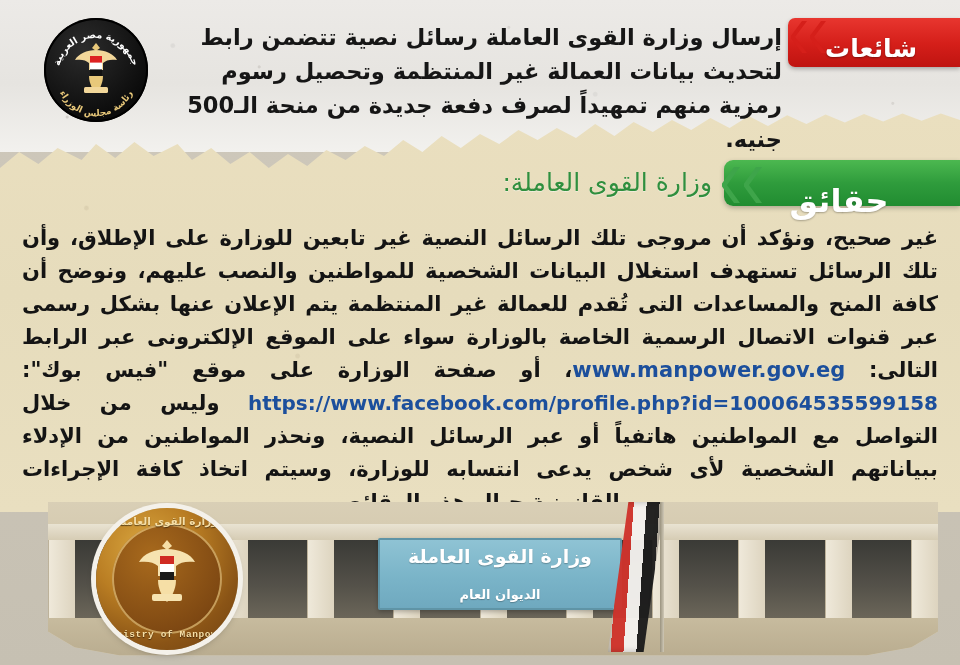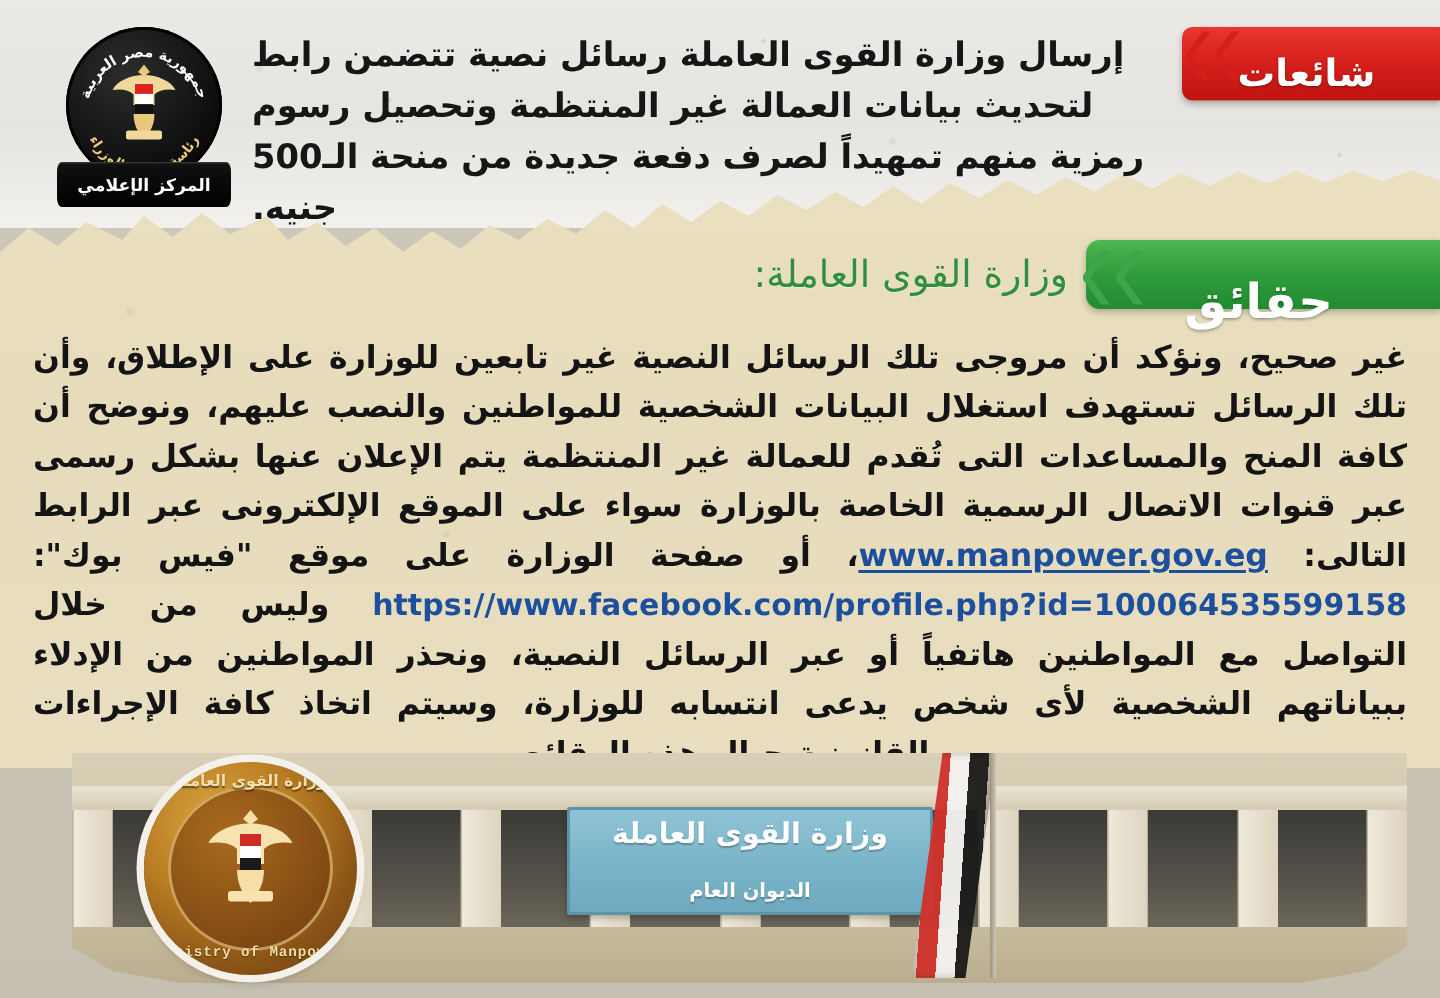--- a/index.html
+++ b/index.html
@@ -106,21 +106,21 @@
     text-shadow:0 1px 2px rgba(0,0,0,.35);
   }
   .chev-red{
     position:absolute;right:132px;top:20px;display:flex;gap:1px;
   }
   .chev-red svg{display:block;}
 
   
   .rumor-text{
     position:absolute;right:178px;left:168px;top:20px;
-    text-align:left;direction:rtl;
+    text-align:right;direction:rtl;
     color:#161616;font-size:22.5px;font-weight:bold;line-height:34px;
     letter-spacing:-.2px;
   }
 
   
   .facts-badge{
     position:absolute;right:0;top:160px;height:46px;min-width:190px;
     background:linear-gradient(180deg,#4cb850 0%,#2f9c3c 50%,#218c31 100%);
     border-radius:9px 0 0 9px;
     display:flex;align-items:center;justify-content:center;
@@ -141,21 +141,21 @@
     text-shadow:0 1px 0 rgba(255,255,255,.4);
   }
 
   
   .facts-body{
     position:absolute;right:22px;left:22px;top:222px;
     direction:rtl;text-align:justify;text-align-last:center;
     color:#141414;font-size:21px;font-weight:bold;line-height:33px;
   }
   .facts-body .u1{
-    color:#1c4f9c;text-decoration:underline;text-decoration-thickness:2px;
+    color:#1c4f9c;text-decoration-thickness:2px;
     text-underline-offset:3px;direction:ltr;unicode-bidi:embed;
     display:inline-block;
   }
   .facts-body .u2{
     color:#1c4f9c;text-decoration-thickness:2px;
     text-underline-offset:3px;direction:ltr;unicode-bidi:embed;
     display:inline-block;font-size:20px;
   }
 
   
@@ -278,23 +278,20 @@
     </svg>
     <svg class="cab-eagle" viewBox="0 0 46 56">
       <path d="M23 3 L27 8 L23 11 L19 8 Z" fill="#e8c87a"></path>
       <path d="M23 10 C14 10 5 14 2 20 C8 19 13 20 16 23 L16 30 L30 30 L30 23 C33 20 38 19 44 20 C41 14 32 10 23 10 Z" fill="#f2d79a"></path>
       <rect x="17" y="16" width="12" height="20" fill="#ffffff"></rect>
       <rect x="17" y="16" width="12" height="6.6" fill="#d22"></rect>
       <rect x="17" y="29.4" width="12" height="6.6" fill="#111"></rect>
       <path d="M16 36 C16 44 20 50 23 53 C26 50 30 44 30 36 Z" fill="#e8c87a"></path>
       <rect x="11" y="47" width="24" height="6" rx="1.5" fill="#f2d79a"></rect>
     </svg>
-    <div class="cab-banner">
-      <span>المركز الإعلامي</span>
-    </div>
   </div>
 
   <div class="rumor-badge">
     <span>شائعات</span>
   </div>
   <div class="chev-red">
     <svg width="18" height="34" viewBox="0 0 18 34">
         <path d="M16 1 L4 17 L16 33 L11 33 L-1 17 L11 1 Z" fill="#d51f1a"></path>
       </svg>
     <svg width="18" height="34" viewBox="0 0 18 34">

